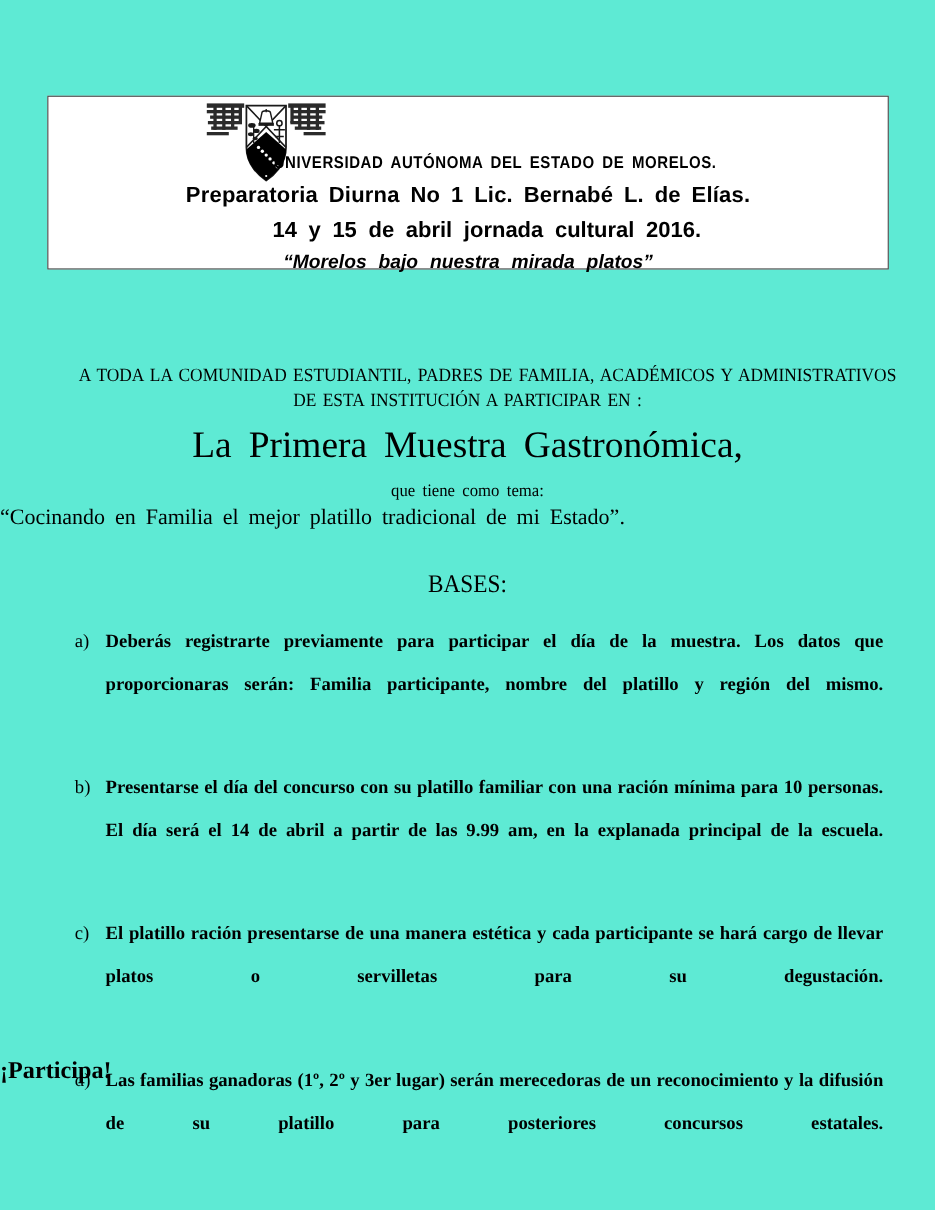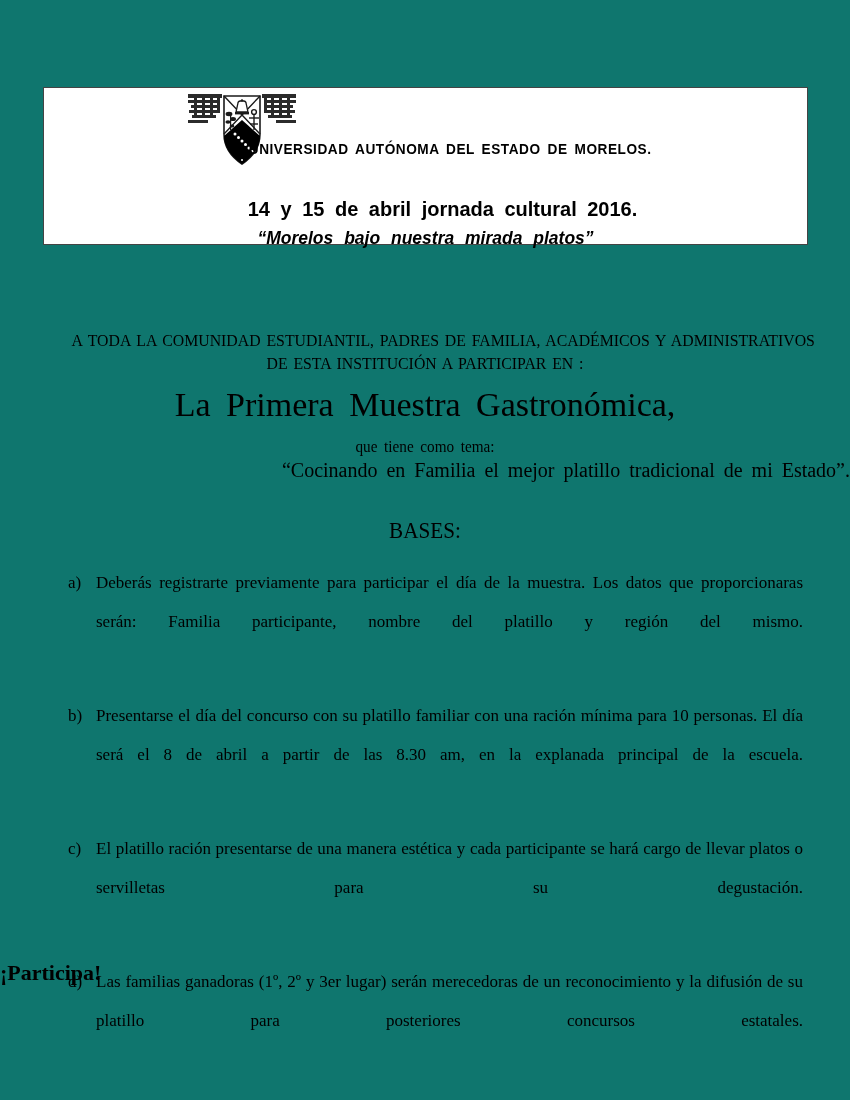--- a/index.html
+++ b/index.html
@@ -14,21 +14,21 @@
     font-family: "Liberation Serif", "DejaVu Serif", serif;
     color: #000000;
     overflow: hidden;
   }
 
   .page {
     position: absolute;
     left: 0; top: 0;
     width: 850px;
     height: 1100px;
-    background: #0f766e;
+    background: #5eead4;
   }
 
   
   .header-box {
     position: absolute;
     left: 43px;
     top: 87px;
     width: 765px;
     height: 158px;
     border: 1px solid #444;
@@ -145,21 +145,21 @@
     font-size: 16px;
     line-height: 20px;
     transform: scaleX(0.95);
   }
 
   .subtitle-2 {
     position: absolute;
     left: 0;
     top: 458px;
     width: 850px;
-    text-align: right;
+    text-align: left;
     font-size: 20px;
     line-height: 24px;
     white-space: nowrap;
   }
 
   
   .bases-heading {
     position: absolute;
     left: 0;
     top: 518px;
@@ -188,20 +188,21 @@
   .base-item:last-child { margin-bottom: 0; }
   .base-marker {
     position: absolute;
     left: 0;
     top: 0;
     font-size: 17px;
     line-height: 39px;
   }
   .base-text {
     display: block;
+    font-weight: bold;
   }
   .base-text::after {
     content: "";
     display: inline-block;
     width: 100%;
     height: 0;
   }
 
   
   .participa {
@@ -281,20 +282,23 @@
             <circle cx="63" cy="58" r="1.5"></circle>
             <circle cx="66" cy="61.5" r="1.4"></circle>
           </g>
           <circle cx="56" cy="70" r="1" fill="#ffffff"></circle>
         </svg>
       </div>
 
       <div class="hdr-line hdr-univ">
         <span style="word-spacing: 3px;">UNIVERSIDAD AUTÓNOMA DEL ESTADO DE MORELOS.</span>
       </div>
+      <div class="hdr-line hdr-prepa">
+        <span style="word-spacing: 4px;">Preparatoria Diurna No 1 Lic. Bernabé L. de Elías.</span>
+      </div>
       <div class="hdr-line hdr-fecha">
         <span style="word-spacing: 5px; margin-left: 34px;">14 y 15 de abril  jornada cultural 2016.</span>
       </div>
       <div class="hdr-line hdr-lema">
         <span style="word-spacing: 6px;">“Morelos bajo nuestra mirada platos”</span>
       </div>
 
     </div>
   </div>
 
@@ -310,21 +314,21 @@
 
   <div class="bases-heading">BASES:</div>
 
   <div class="bases-list">
     <div class="base-item">
       <span class="base-marker">a)</span>
       <span class="base-text">Deberás registrarte previamente para participar el día de la muestra. Los datos que proporcionaras serán: Familia participante, nombre del platillo y región del mismo.</span>
     </div>
     <div class="base-item">
       <span class="base-marker">b)</span>
-      <span class="base-text"> Presentarse el día del concurso con su  platillo familiar con una ración mínima para 10 personas. El día será el 8 de abril a partir de las  8.30 am, en la explanada principal de la escuela.</span>
+      <span class="base-text"> Presentarse el día del concurso con su  platillo familiar con una ración mínima para 10 personas. El día será el 14 de abril a partir de las  9.99 am, en la explanada principal de la escuela.</span>
     </div>
     <div class="base-item">
       <span class="base-marker">c)</span>
       <span class="base-text">El platillo ración presentarse de una manera estética y cada participante se hará cargo de llevar platos o servilletas para su degustación.</span>
     </div>
     <div class="base-item">
       <span class="base-marker">d)</span>
       <span class="base-text">Las familias ganadoras (1º, 2º y 3er lugar) serán merecedoras de un reconocimiento y la difusión de su platillo para posteriores concursos estatales.</span>
     </div>
   </div>

